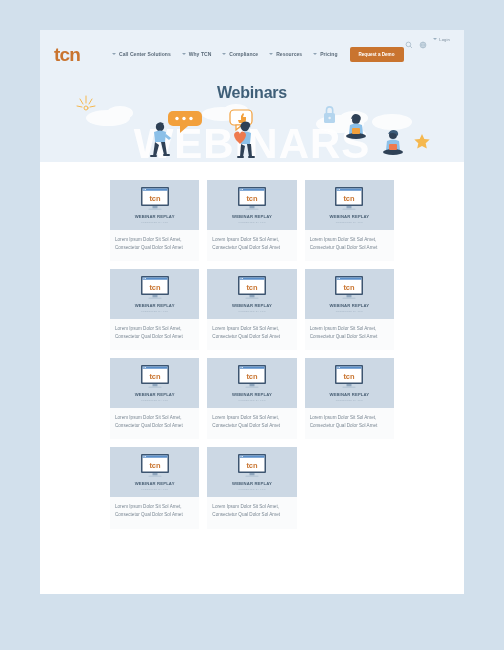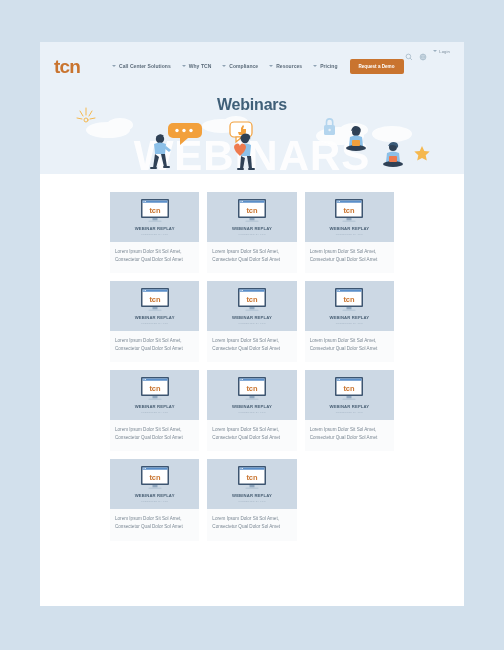--- a/index.html
+++ b/index.html
@@ -4,21 +4,21 @@
 <style>
   * { box-sizing: border-box; margin: 0; padding: 0; }
   html, body {
     width: 504px; height: 650px;
     background: #d2e0ec;
     font-family: "Liberation Sans", sans-serif;
     overflow: hidden;
   }
   .page {
     position: absolute;
-    left: 40px; top: 42px;
+    left: 40px; top: 30px;
     width: 424px; height: 564px;
     background: #ffffff;
     overflow: hidden;
   }
 
   
   .header {
     position: relative;
     height: 42px;
     background: #eaf1f8;

